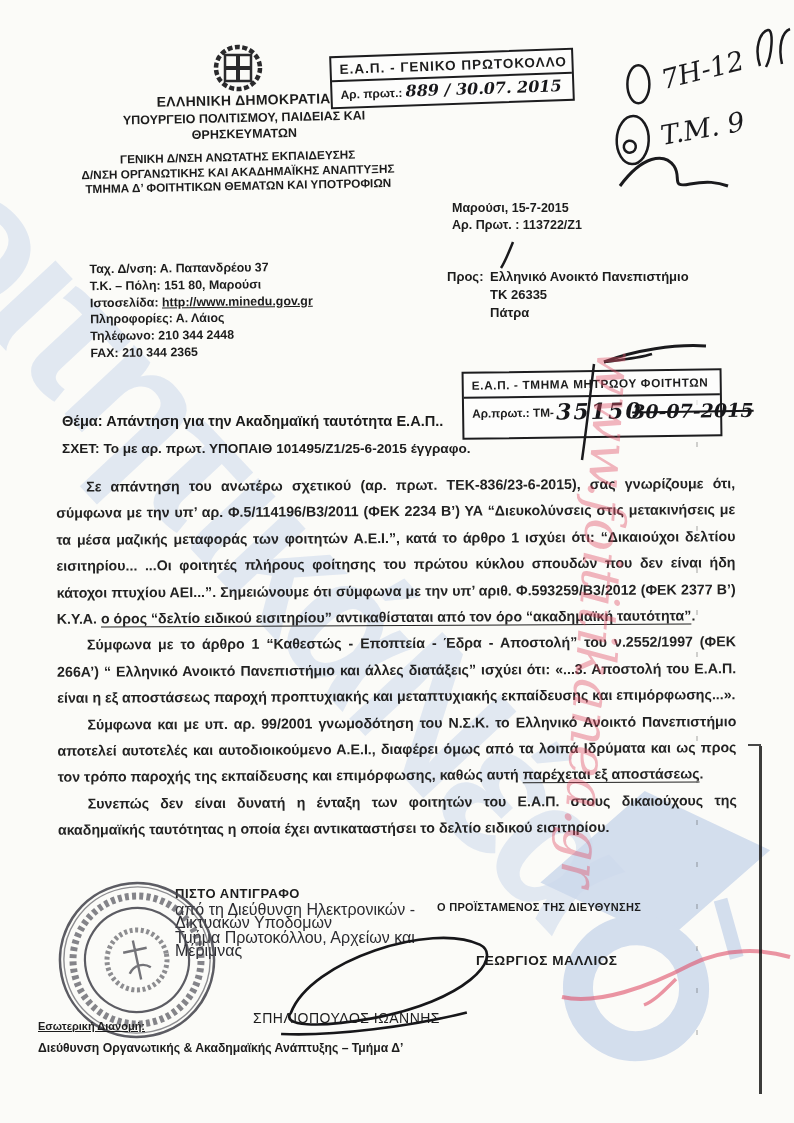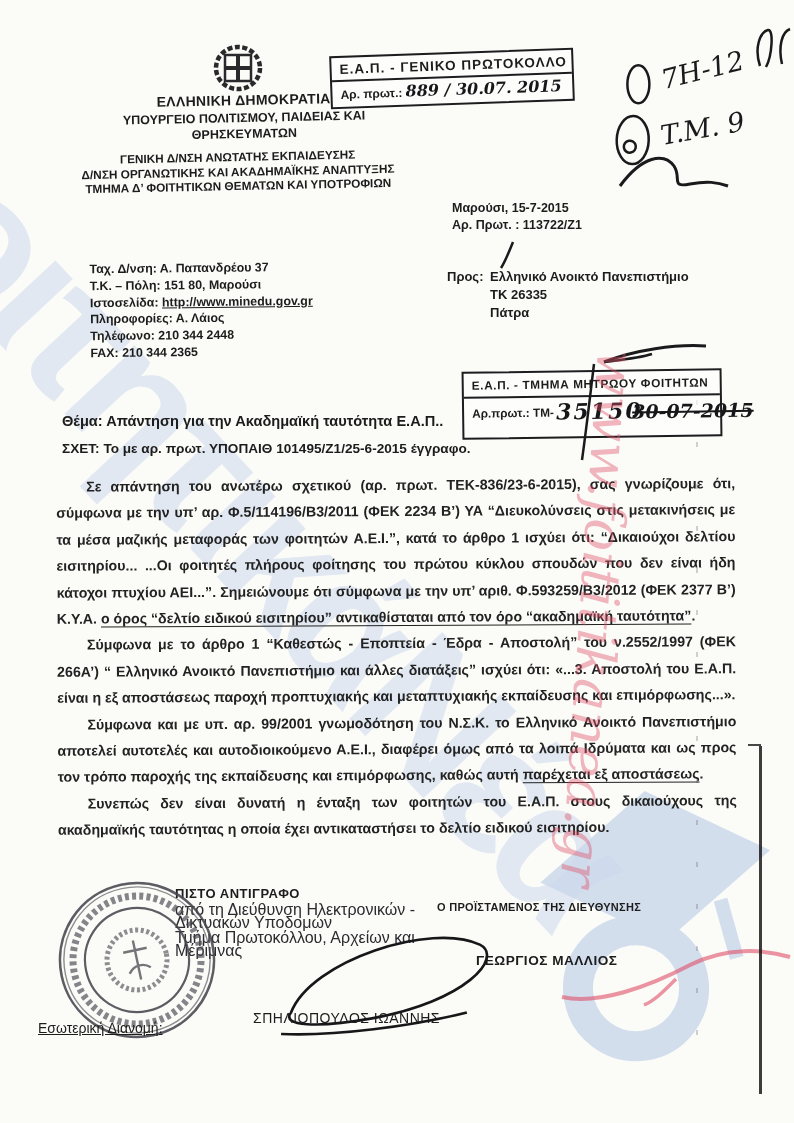--- a/index.html
+++ b/index.html
@@ -74,21 +74,21 @@
   .certify{left:175px;top:886px;width:300px;text-align:left;z-index:1;}
   .certify .t{font-size:13px;font-weight:700;letter-spacing:.5px;}
   .certify .s{font-size:16px;font-weight:400;line-height:13px;margin-top:2px;color:#2b2b30;}
   .cert-name{left:253px;top:1010px;font-size:14px;font-weight:400;letter-spacing:.5px;z-index:2;}
   .sig-swirl{left:258px;top:925px;z-index:2;}
   .approver-title{left:437px;top:901px;font-size:11px;font-weight:700;letter-spacing:.3px;z-index:1;white-space:nowrap;}
   .approver-name{left:476px;top:953px;font-size:13.6px;font-weight:700;letter-spacing:.5px;z-index:1;text-align:center;}
   .seal{left:55px;top:878px;z-index:2;opacity:.88;}
 
   
-  .foot1{left:38px;top:1020px;font-size:14px;font-weight:400;text-decoration:underline;z-index:3;}
+  .foot1{left:38px;top:1020px;font-size:11px;font-weight:700;text-decoration:underline;z-index:3;}
   .foot2{left:38px;top:1041px;font-size:12.2px;font-weight:700;z-index:3;}
 
   
   .edge-line{left:759px;top:746px;width:2.5px;height:348px;background:#1a1a1a;opacity:.85;z-index:4;}
   .edge-tick{left:748px;top:744px;width:13px;height:2px;background:#1a1a1a;opacity:.8;z-index:4;}
   .margin-dashes{left:696px;top:400px;width:2px;height:660px;z-index:0;opacity:.22;
     background:repeating-linear-gradient(#333 0 5px,transparent 5px 42px);}
   svg.line-art{overflow:visible;}
 </style>
 </head>
@@ -253,17 +253,18 @@
         <circle cx="82" cy="82" r="73" stroke-width="1.4" opacity=".7"></circle>
         <circle cx="82" cy="82" r="64" stroke-width="7" stroke-dasharray="4 3.2" opacity=".75"></circle>
         <circle cx="82" cy="82" r="52" stroke-width="2.2"></circle>
         <circle cx="82" cy="82" r="30" stroke-width="5" stroke-dasharray="3 2.6" opacity=".7"></circle>
         <path d="M82 62 V102 M70 72 H94 M72 94 C 78 86, 88 86, 94 92" stroke-width="2.4" opacity=".85"></path>
       </g>
     </svg>
   </div>
 
   <div class="abs foot1">Εσωτερική Διανομή:</div>
+  <div class="abs foot2">Διεύθυνση Οργανωτικής &amp; Ακαδημαϊκής Ανάπτυξης – Τμήμα Δ’</div>
 
   <div class="abs edge-line noi"></div>
   <div class="abs edge-tick noi"></div>
 
 </div>
 
 </body></html>

